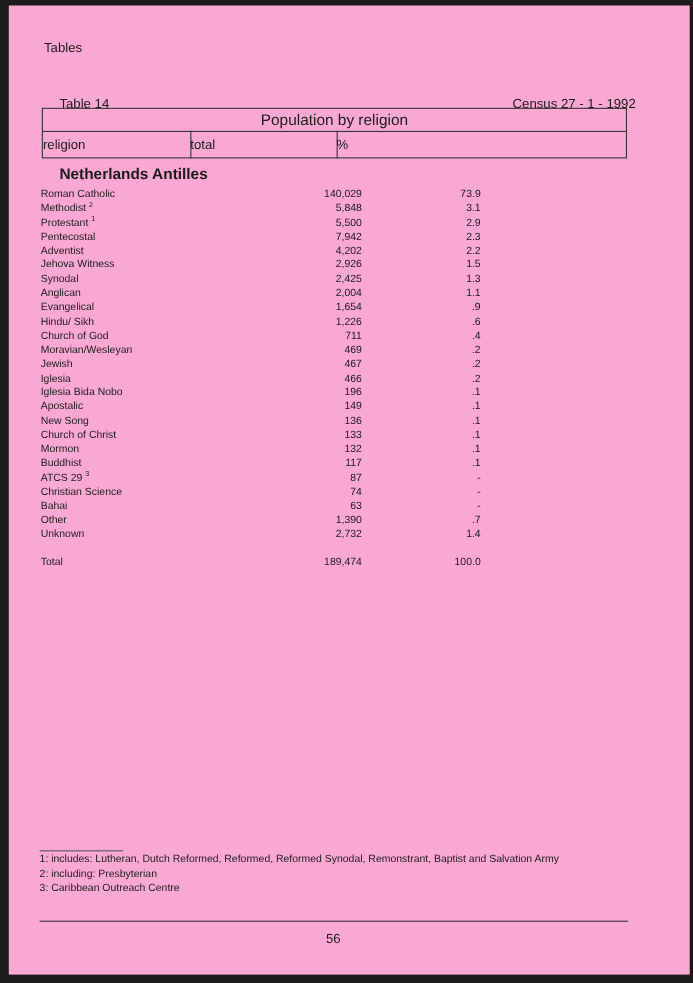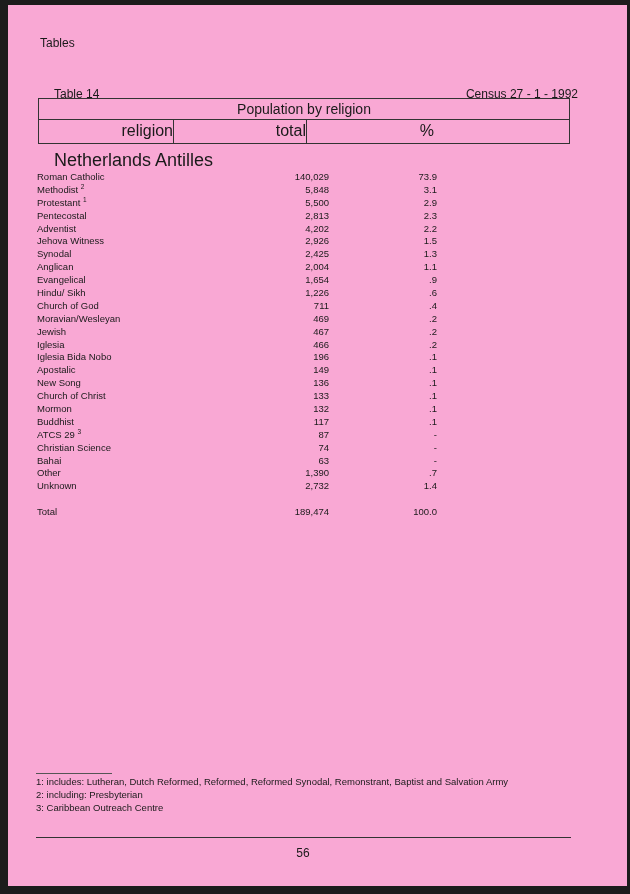--- a/index.html
+++ b/index.html
@@ -18,25 +18,25 @@
   .table-num { left: 30px; top: 82px; font-size: 12px; margin-left: 16px; }
   .census { right: 49px; top: 82px; font-size: 12px; }
   .tbox {
     position: absolute; left: 30px; top: 93px; width: 532px; height: 46px;
     border: 1px solid #333; box-sizing: border-box;
   }
   .tbox .title {
     position: absolute; left: 0; right: 0; top: 0; height: 20px;
     border-bottom: 1px solid #333; text-align: center; font-size: 14px; line-height: 20px;
   }
-  .tbox .hdr { position: absolute; top: 20px; height: 25px; line-height: 24px; font-size: 16px; text-align: right; }
+  .tbox .hdr { position: absolute; top: 20px; height: 25px; line-height: 24px; font-size: 12px; text-align: left; }
   .tbox .c1 { left: 0; width: 134px; border-right: 1px solid #333; }
   .tbox .c2 { left: 134px; width: 133px; border-right: 1px solid #333; }
   .tbox .c3 { left: 267px; width: 128px; }
-  .region { left: 46px; top: 145px; font-size: 18px; }
+  .region { left: 46px; top: 145px; font-size: 14px; font-weight: bold; }
   .rows { position: absolute; left: 29px; top: 166px; width: 400px; }
   .row { position: relative; height: 12.9px; font-size: 9.5px; line-height: 12.9px; }
   .row .name { position: absolute; left: 0; }
   .row .total { position: absolute; right: 108px; }
   .row .pct { position: absolute; right: 0; }
   .row sup { font-size: 6.5px; vertical-align: 4px; line-height: 0; }
   .row.totalrow { margin-top: 13px; }
   .foot-rule { position: absolute; left: 28px; top: 768px; width: 76px; border-top: 1px solid #555; }
   .fn { left: 28px; font-size: 9.5px; }
   .bottom-rule { position: absolute; left: 28px; top: 832px; width: 535px; border-top: 1px solid #333; }
@@ -70,21 +70,21 @@
         <span class="total">5,848</span>
         <span class="pct">3.1</span>
       </div>
       <div class="row">
         <span class="name"><span>Protestant</span> <sup>1</sup></span>
         <span class="total">5,500</span>
         <span class="pct">2.9</span>
       </div>
       <div class="row">
         <span class="name"><span>Pentecostal</span></span>
-        <span class="total">2,813</span>
+        <span class="total">7,942</span>
         <span class="pct">2.3</span>
       </div>
       <div class="row">
         <span class="name"><span>Adventist</span></span>
         <span class="total">4,202</span>
         <span class="pct">2.2</span>
       </div>
       <div class="row">
         <span class="name"><span>Jehova Witness</span></span>
         <span class="total">2,926</span>

